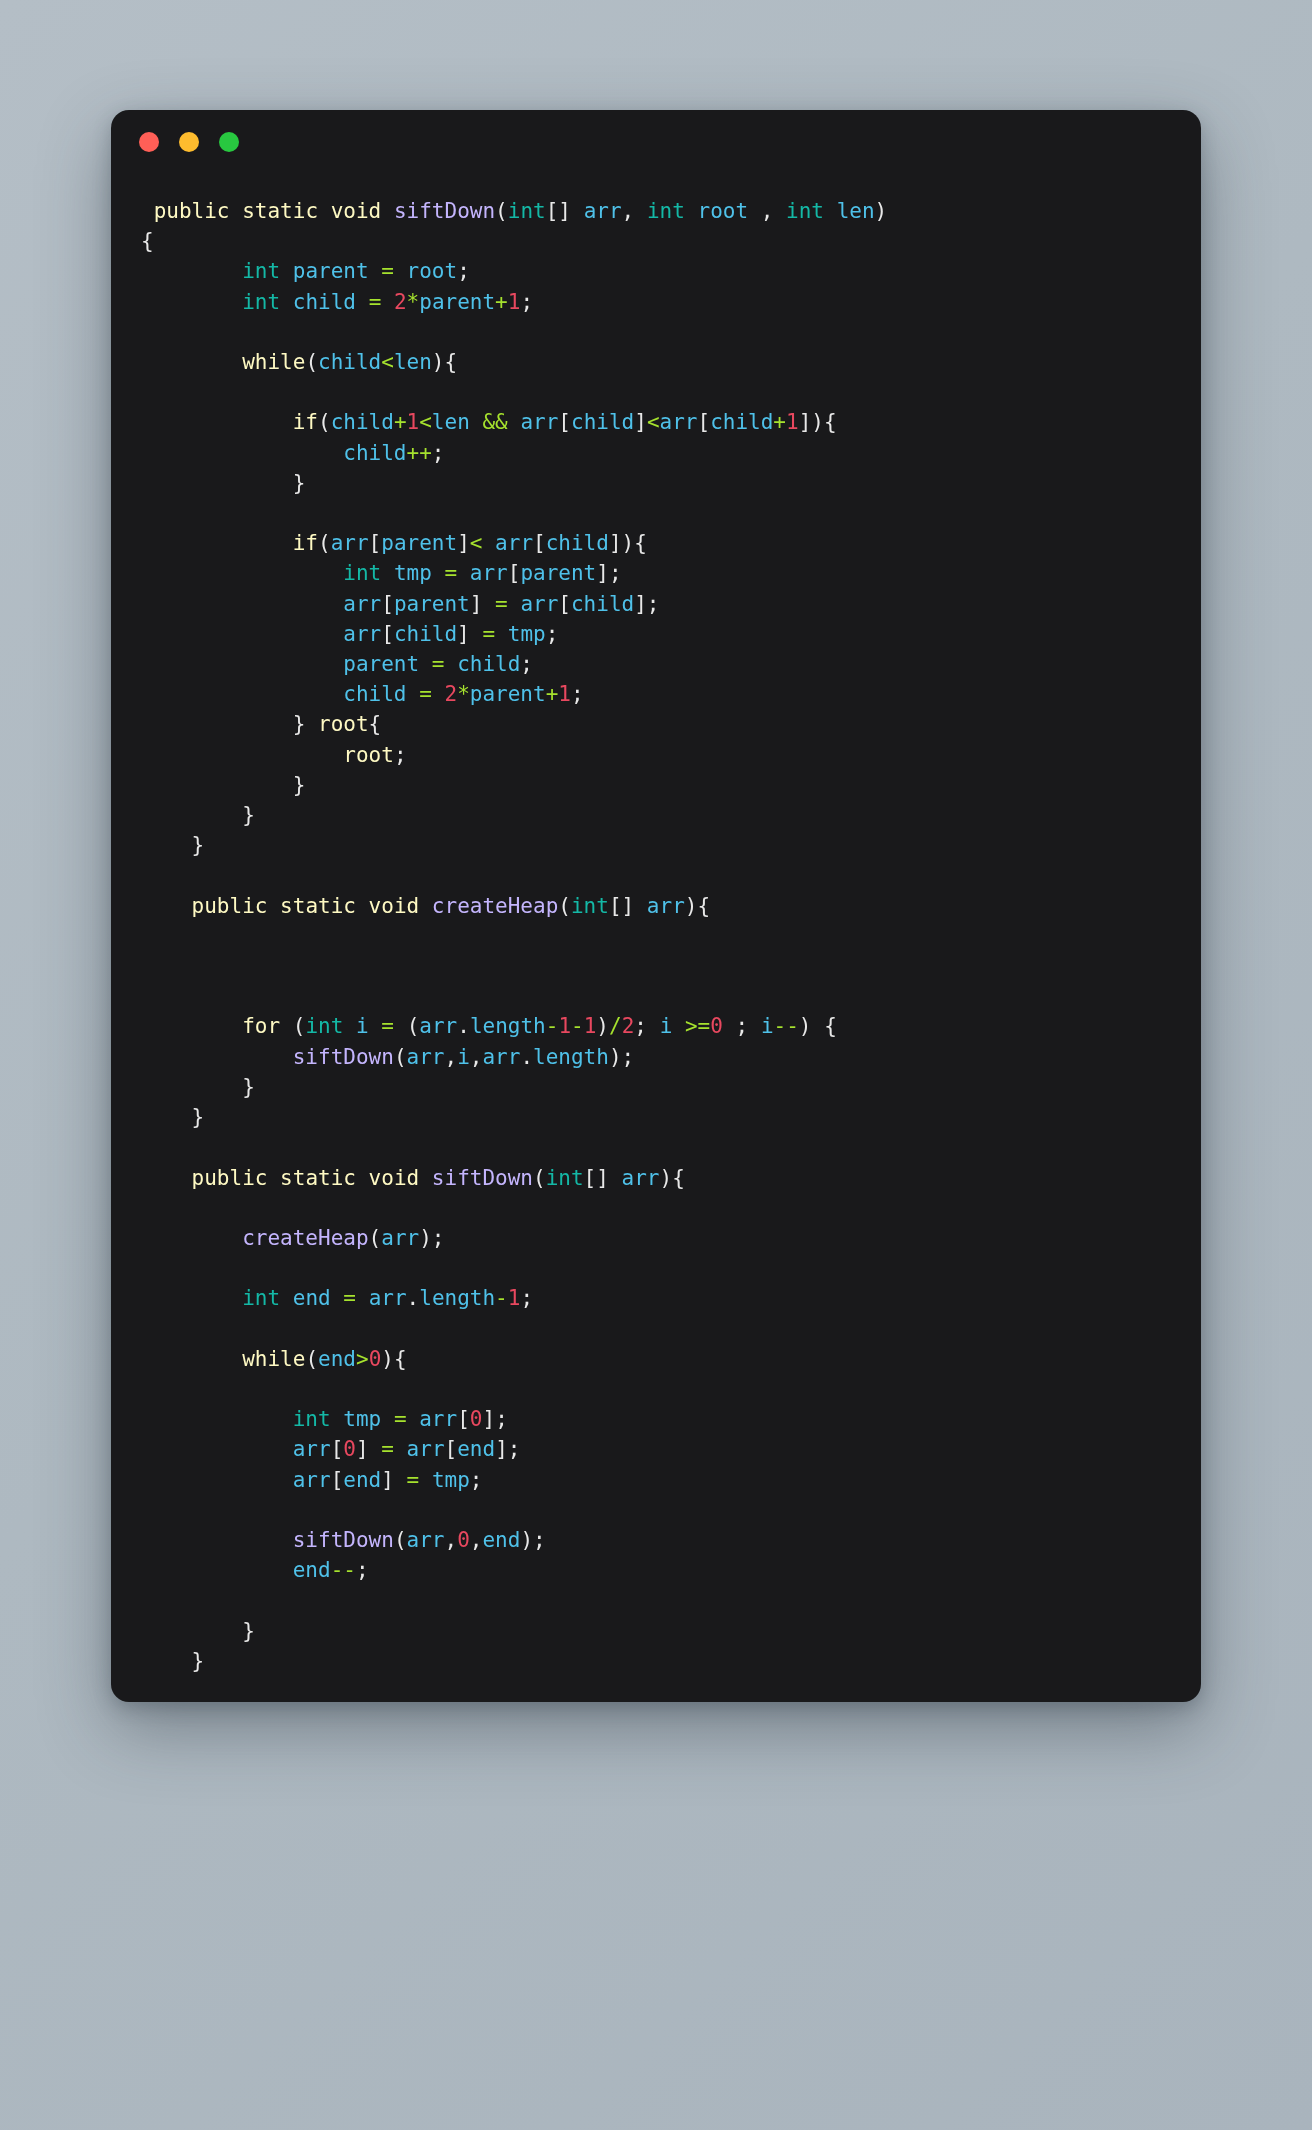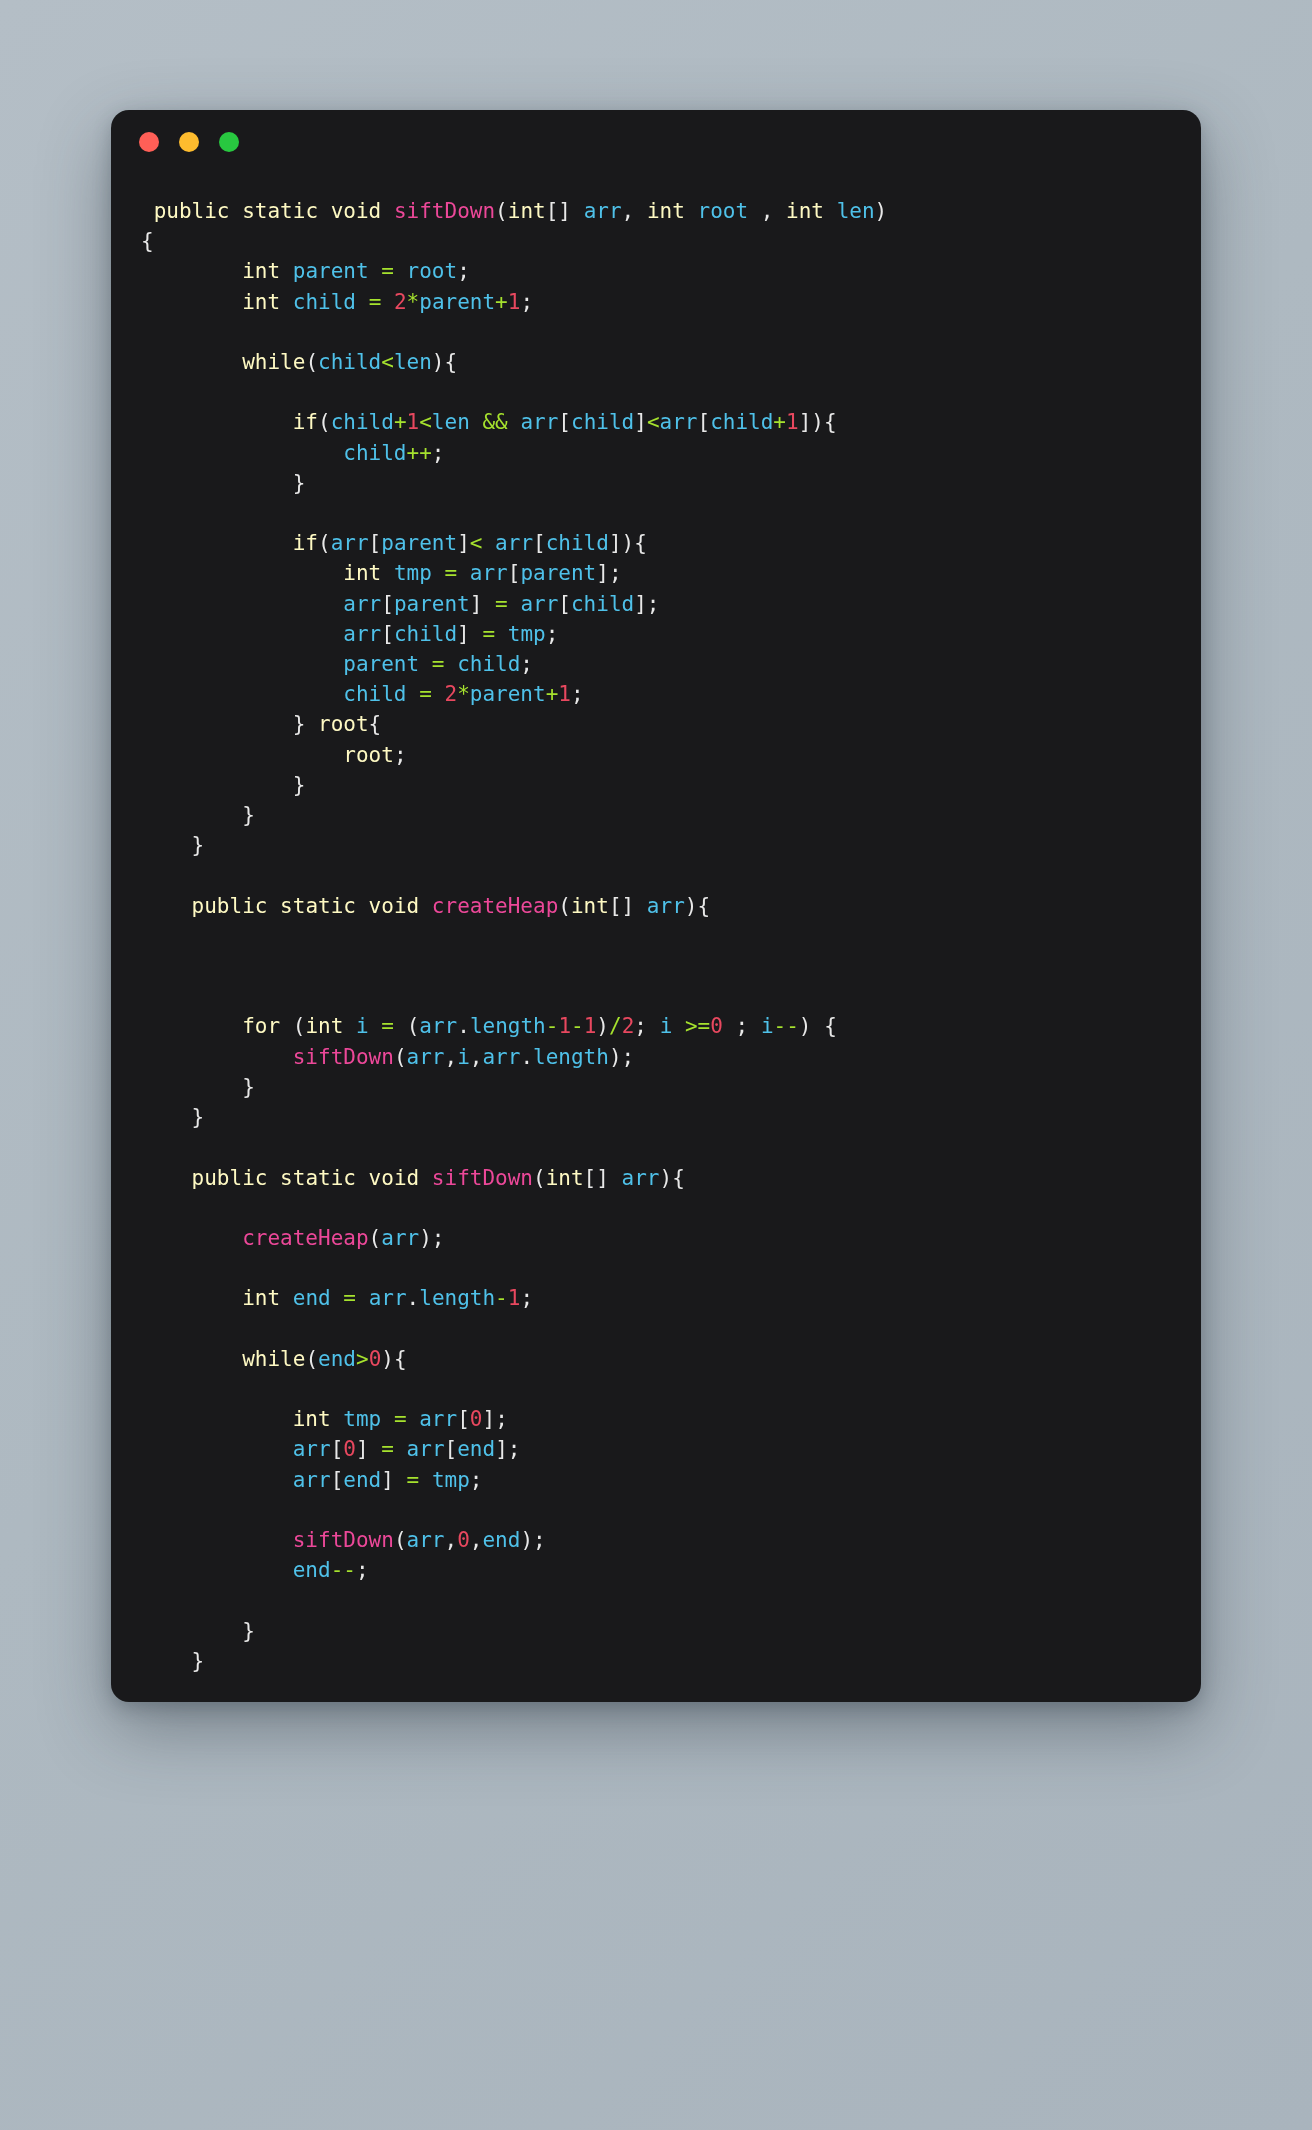--- a/index.html
+++ b/index.html
@@ -62,22 +62,22 @@
     line-height: 30.2px;
     letter-spacing: 0px;
     color: #e8e8e8;
     white-space: pre;
     tab-size: 4;
     font-weight: 400;
   }
 
   
   .kw   { color: #fef9c3; }  
-  .typ  { color: #fef9c3; }  
-  .fn   { color: #ec4899; }  
+  .typ  { color: #14b8a6; }  
+  .fn   { color: #c4b5fd; }  
   .id   { color: #4fc1e9; }  
   .num  { color: #e8485f; }  
   .op   { color: #a6e22e; }  
   .pun  { color: #e8e8e8; }  
 </style>
 </head>
 <body>
 
 <div class="desktop">
 

